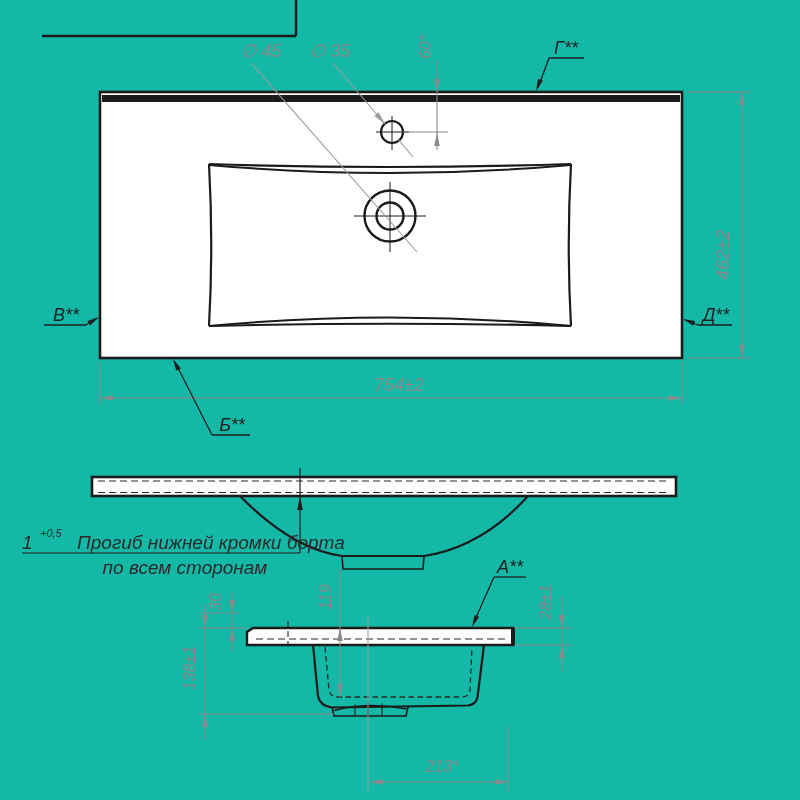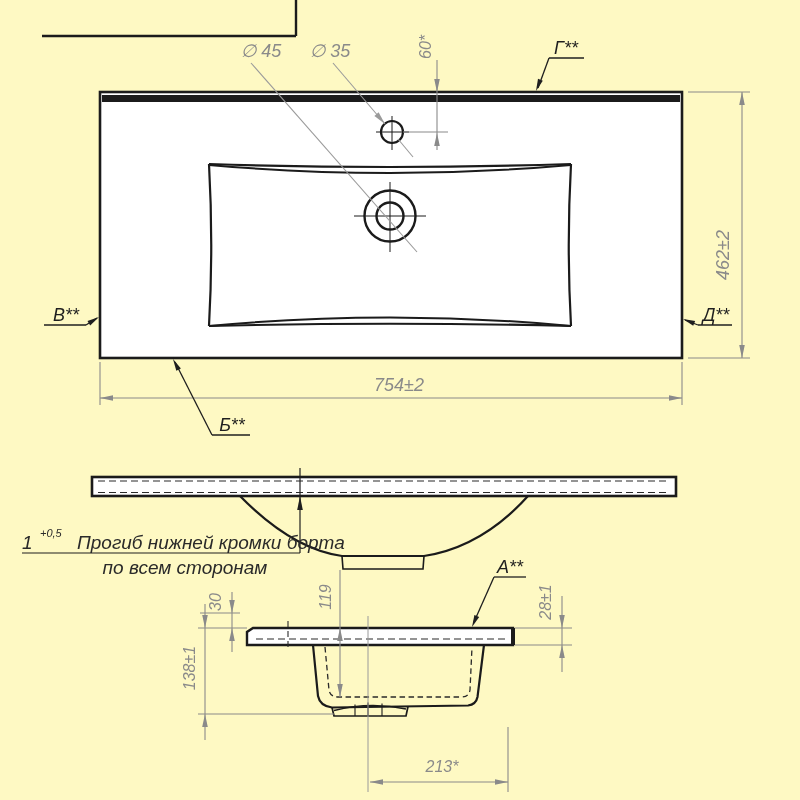--- a/index.html
+++ b/index.html
@@ -1,16 +1,16 @@
 <!DOCTYPE html>
 <html><head>
 <meta charset="utf-8">
 <style>
   html,body{margin:0;padding:0;background:#ffffff;}
-  .stage{position:relative;width:800px;height:800px;background:#fef9c3;overflow:hidden;
+  .stage{position:relative;width:800px;height:800px;background:#14b8a6;overflow:hidden;
          font-family:"Liberation Sans",sans-serif;}
   svg{position:absolute;left:0;top:0;}
   text{font-family:"Liberation Sans",sans-serif;font-style:italic;}
   .dimtxt{fill:#8a8a8a;font-size:18px;}
   .dimtxt-s{fill:#8a8a8a;font-size:16px;}
   .lbltxt{fill:#1f1f1f;font-size:18px;}
   .notetxt{fill:#2a2a2a;font-size:19px;}
   .notesup{fill:#2a2a2a;font-size:11px;}
 </style>
 </head>

